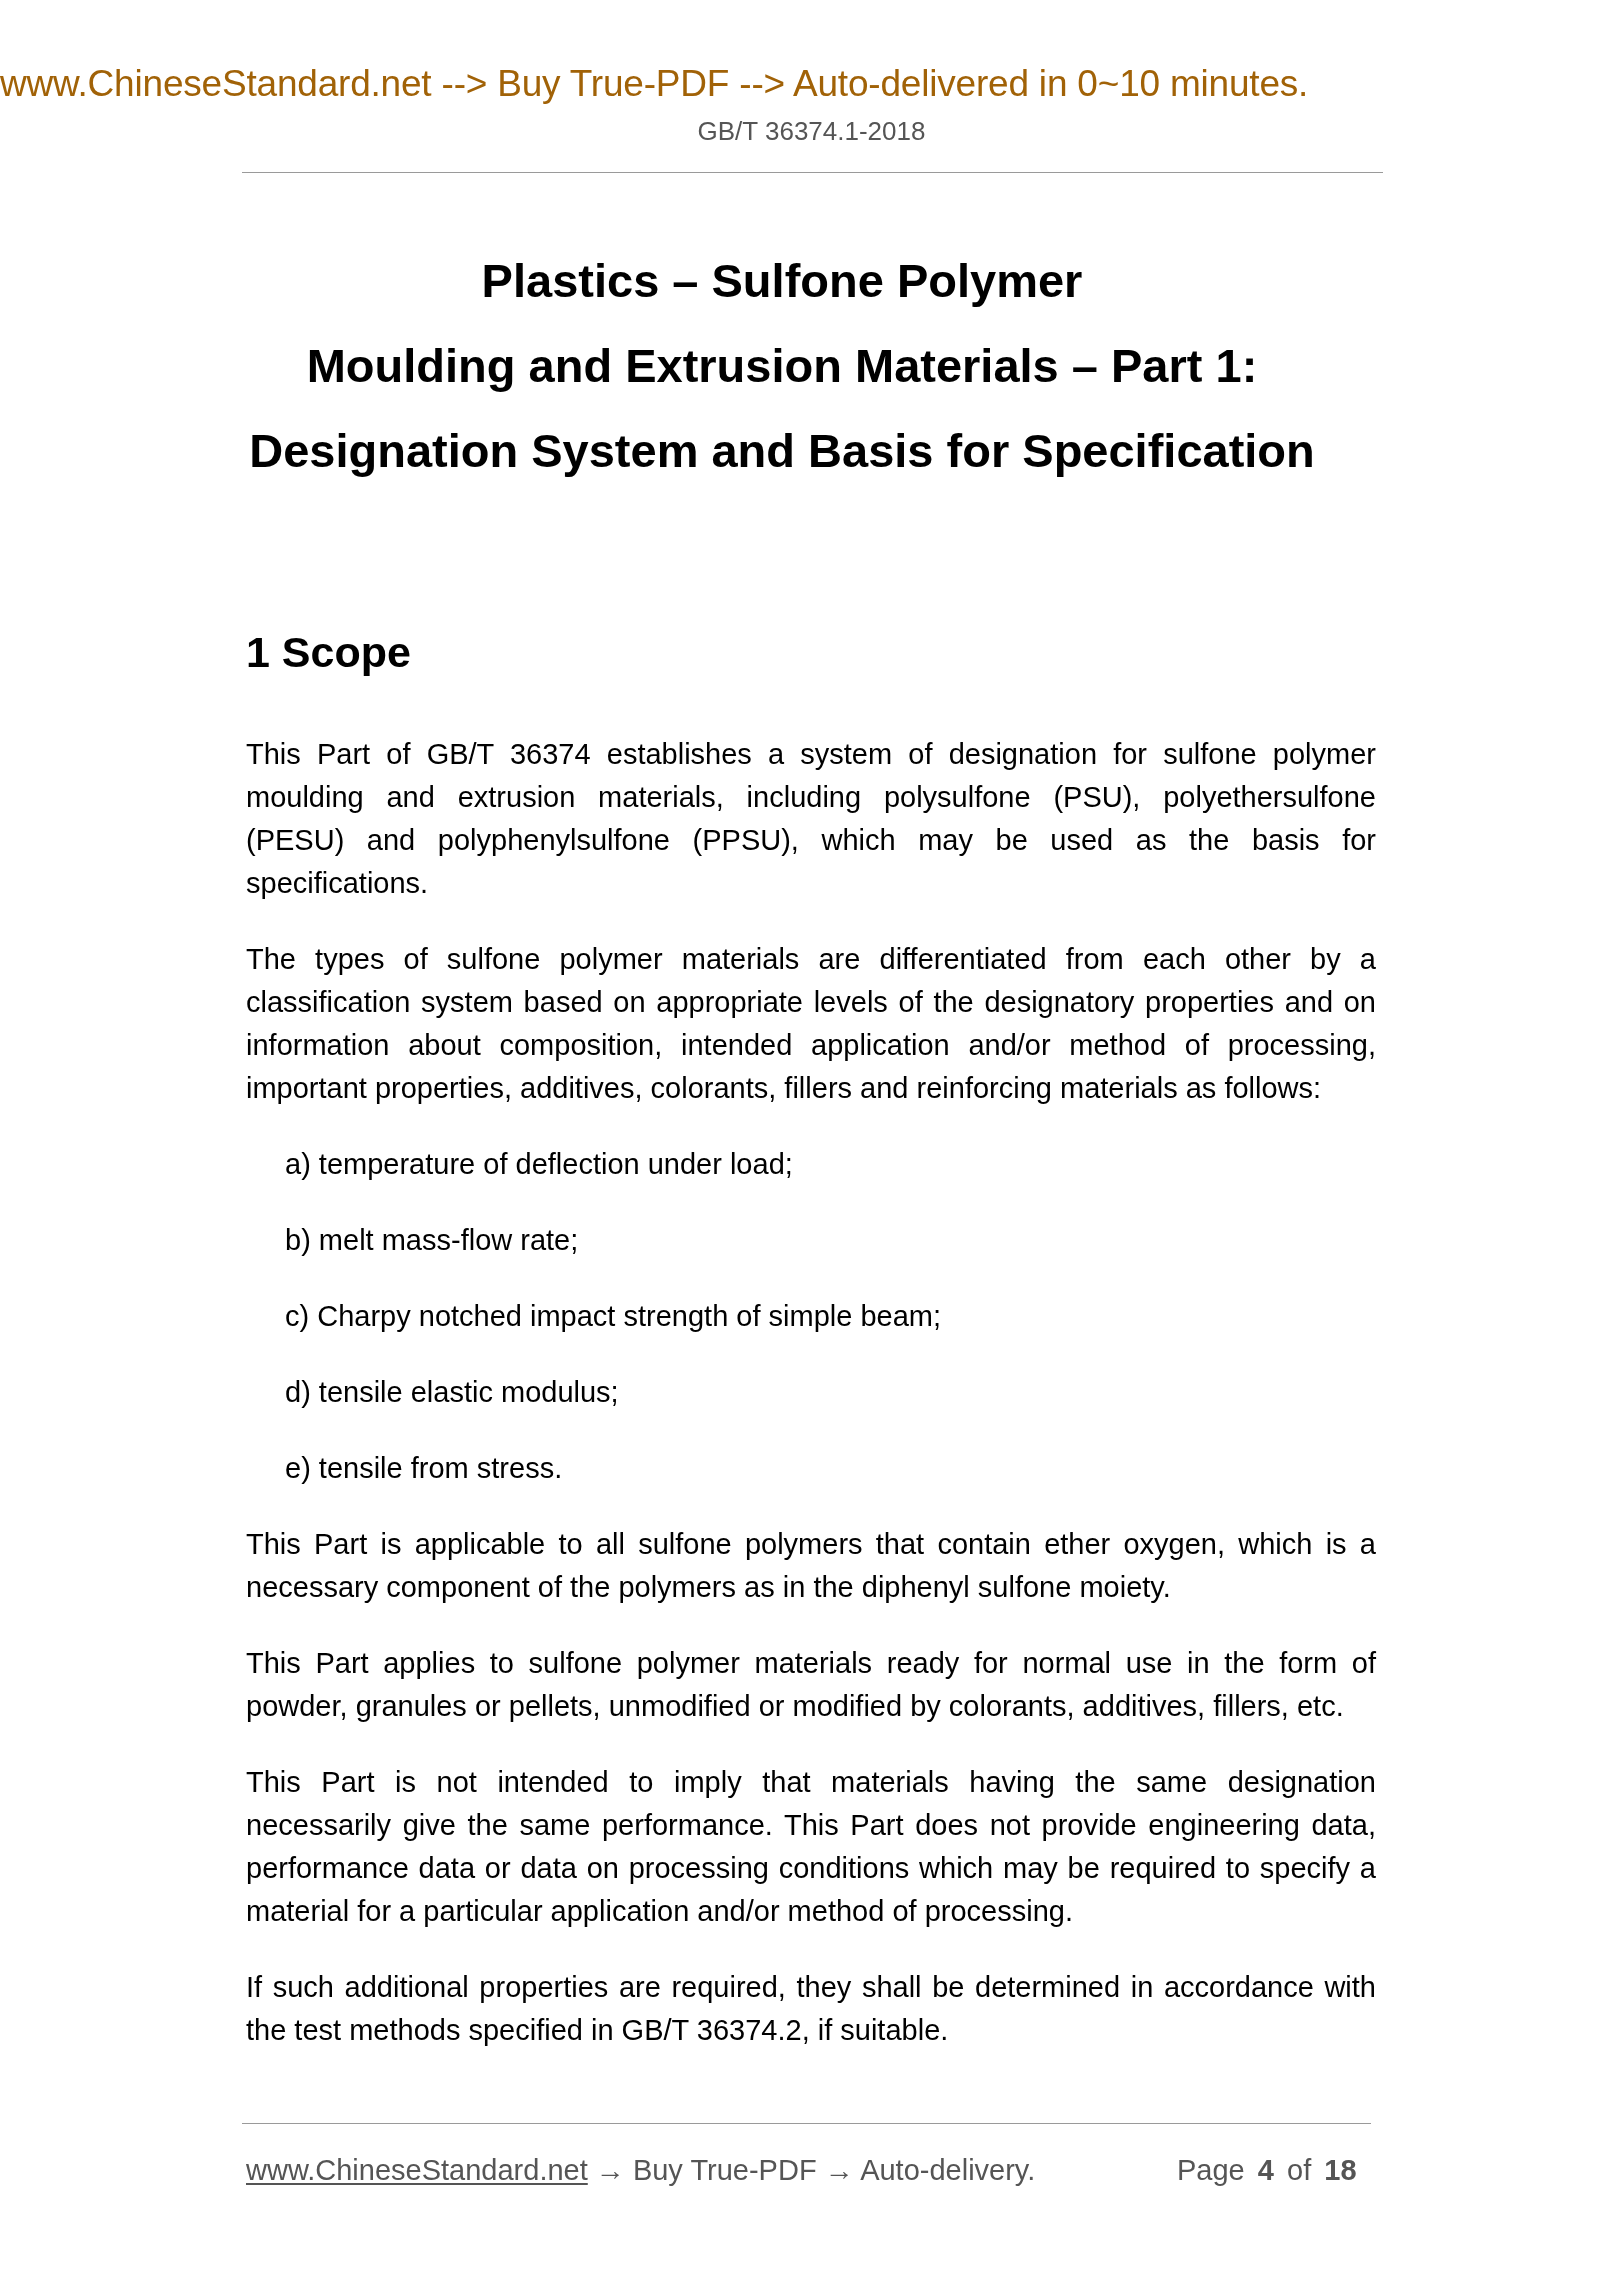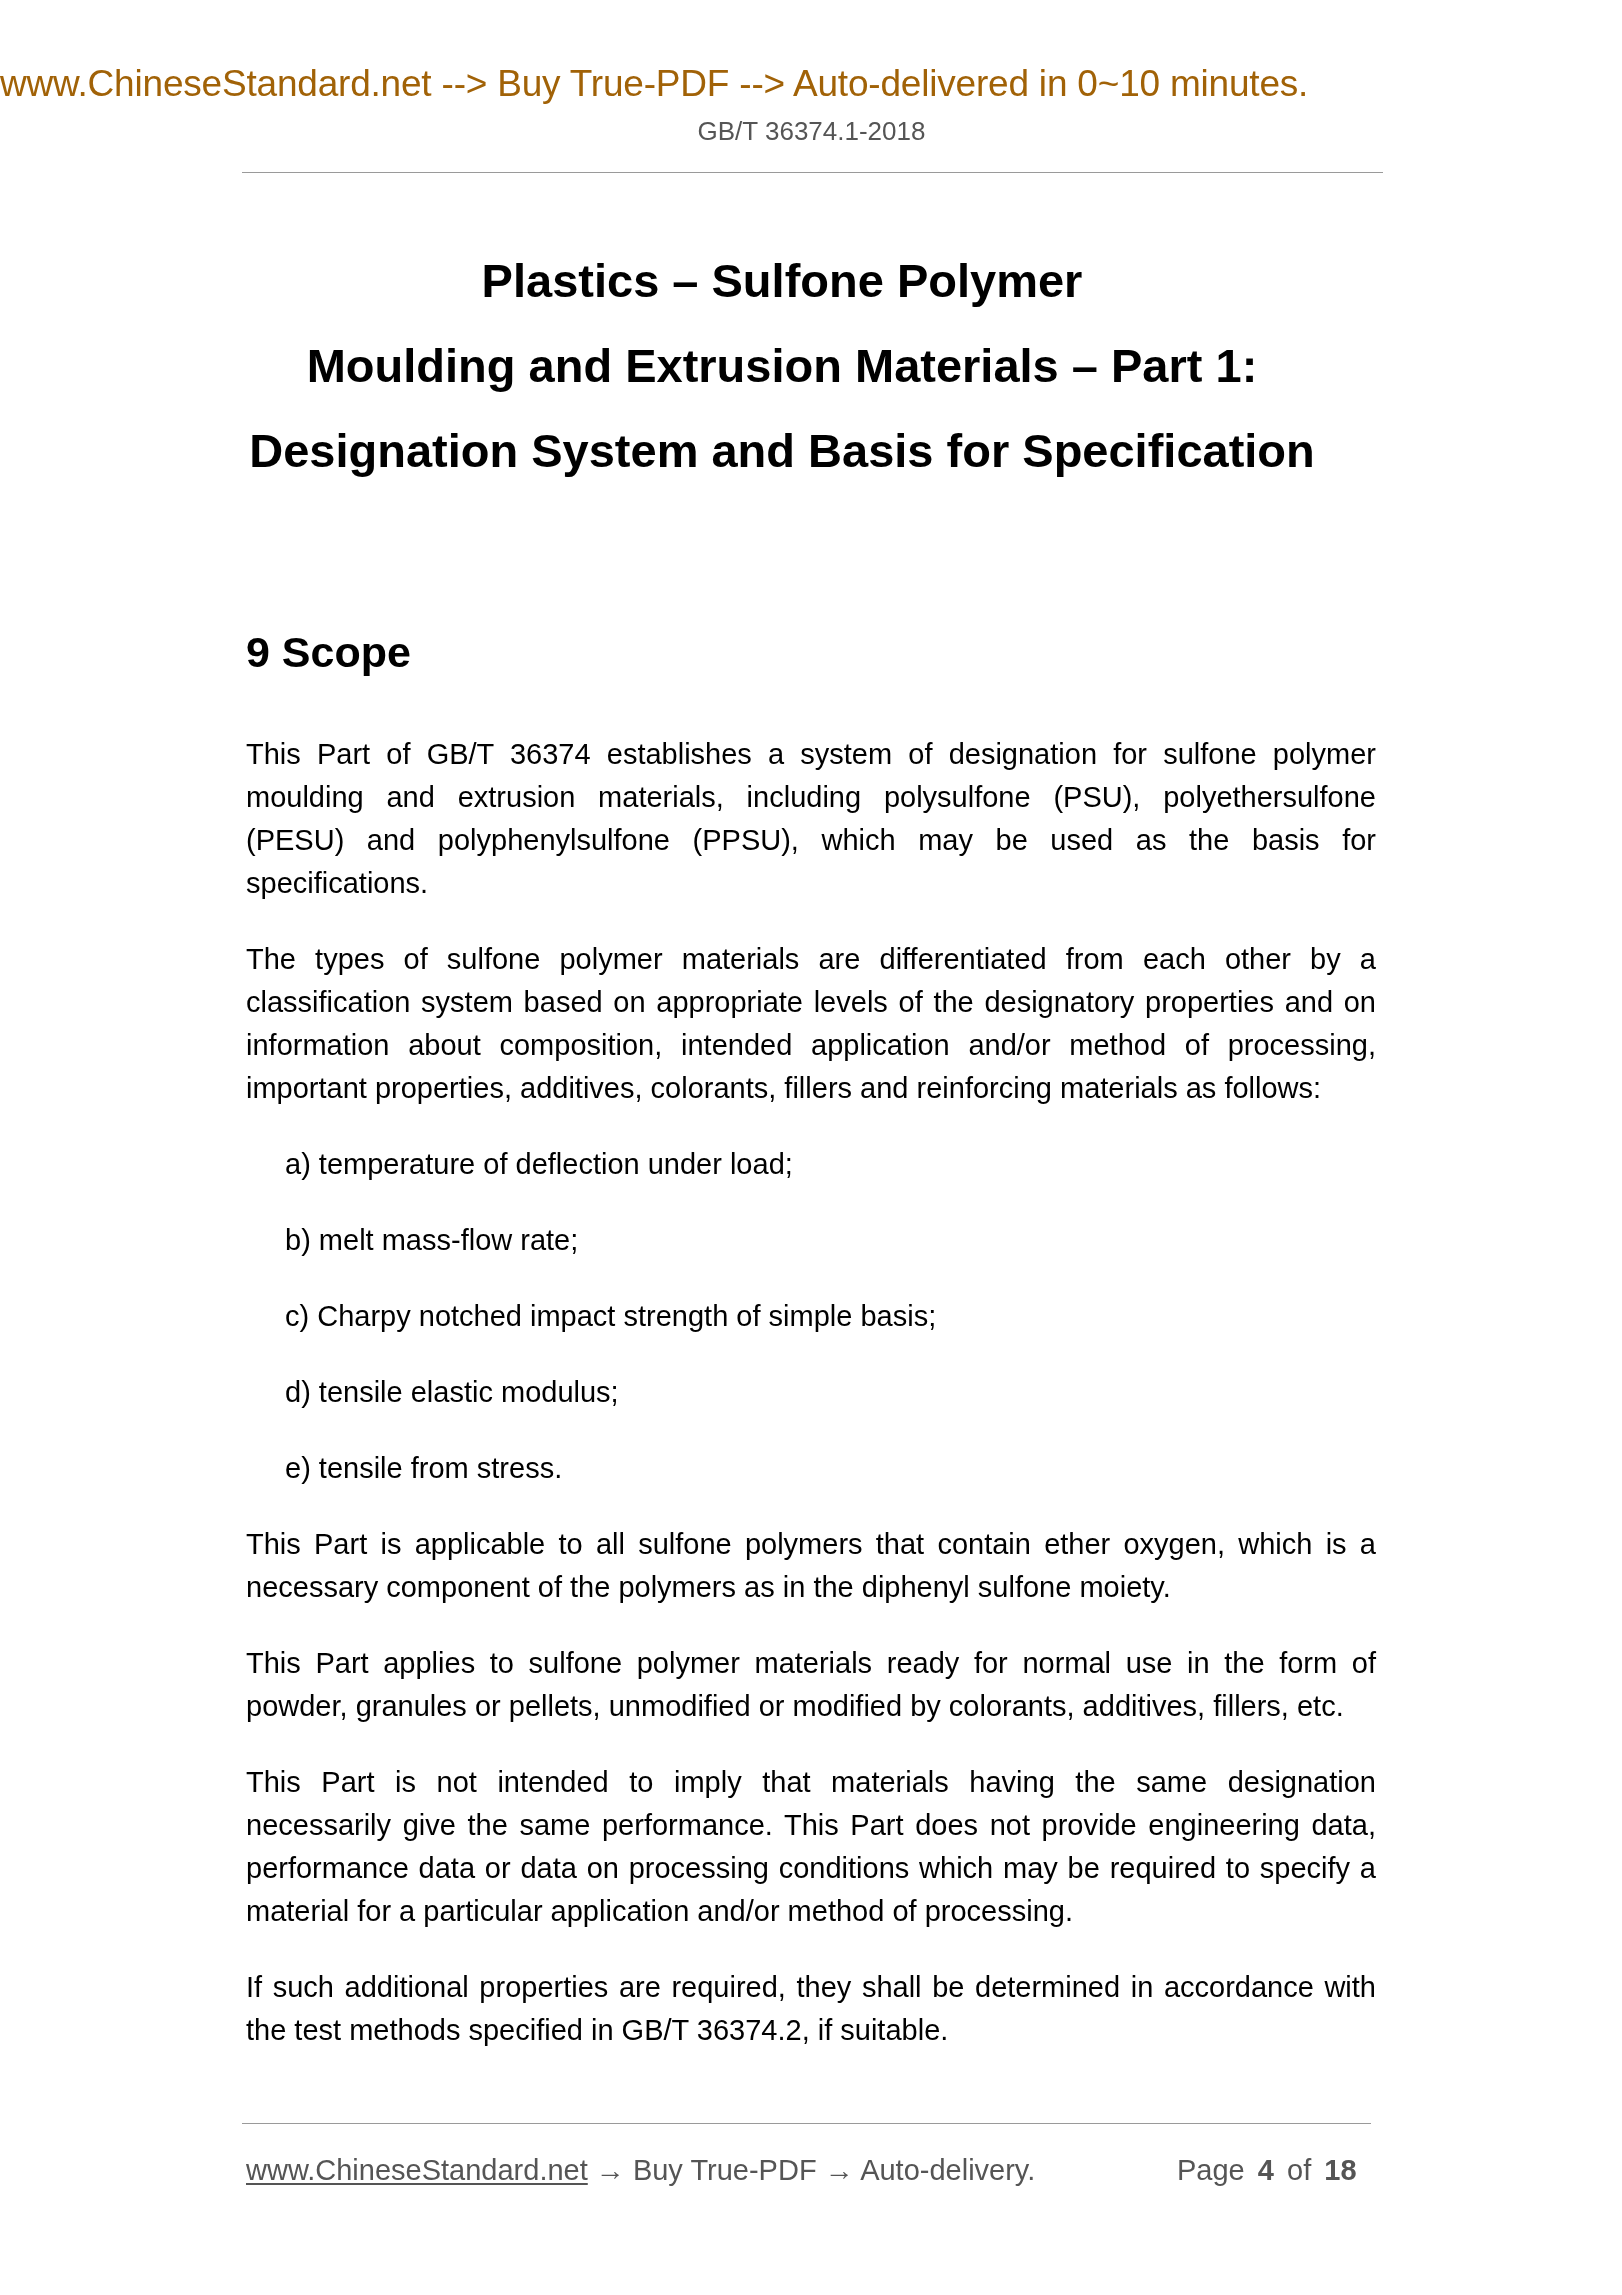--- a/index.html
+++ b/index.html
@@ -118,29 +118,29 @@
 <div class="abs hdr-line1">www.ChineseStandard.net --&gt; Buy True-PDF --&gt; Auto-delivered in 0~10 minutes.</div>
 <div class="abs hdr-line2">GB/T 36374.1-2018</div>
 <div class="abs hdr-rule"></div>
 
 <h1 class="abs title">
   <div>Plastics – Sulfone Polymer</div>
   <div>Moulding and Extrusion Materials – Part 1:</div>
   <div>Designation System and Basis for Specification</div>
 </h1>
 
-<h2 class="abs section-heading">9 Scope</h2>
+<h2 class="abs section-heading">1 Scope</h2>
 
 <div class="abs body">
   <p>This Part of GB/T 36374 establishes a system of designation for sulfone polymer moulding and extrusion materials, including polysulfone (PSU), polyethersulfone (PESU) and polyphenylsulfone (PPSU), which may be used as the basis for specifications.</p>
   <p>The types of sulfone polymer materials are differentiated from each other by a classification system based on appropriate levels of the designatory properties and on information about composition, intended application and/or method of processing, important properties, additives, colorants, fillers and reinforcing materials as follows:</p>
   <ul>
     <li>a) temperature of deflection under load;</li>
     <li>b) melt mass-flow rate;</li>
-    <li>c) Charpy notched impact strength of simple basis;</li>
+    <li>c) Charpy notched impact strength of simple beam;</li>
     <li>d) tensile elastic modulus;</li>
     <li>e) tensile from stress.</li>
   </ul>
   <p>This Part is applicable to all sulfone polymers that contain ether oxygen, which is a necessary component of the polymers as in the diphenyl sulfone moiety.</p>
   <p>This Part applies to sulfone polymer materials ready for normal use in the form of powder, granules or pellets, unmodified or modified by colorants, additives, fillers, etc.</p>
   <p>This Part is not intended to imply that materials having the same designation necessarily give the same performance. This Part does not provide engineering data, performance data or data on processing conditions which may be required to specify a material for a particular application and/or method of processing.</p>
   <p>If such additional properties are required, they shall be determined in accordance with the test methods specified in GB/T 36374.2, if suitable.</p>
 </div>
 
 <div class="abs ftr-rule"></div>

